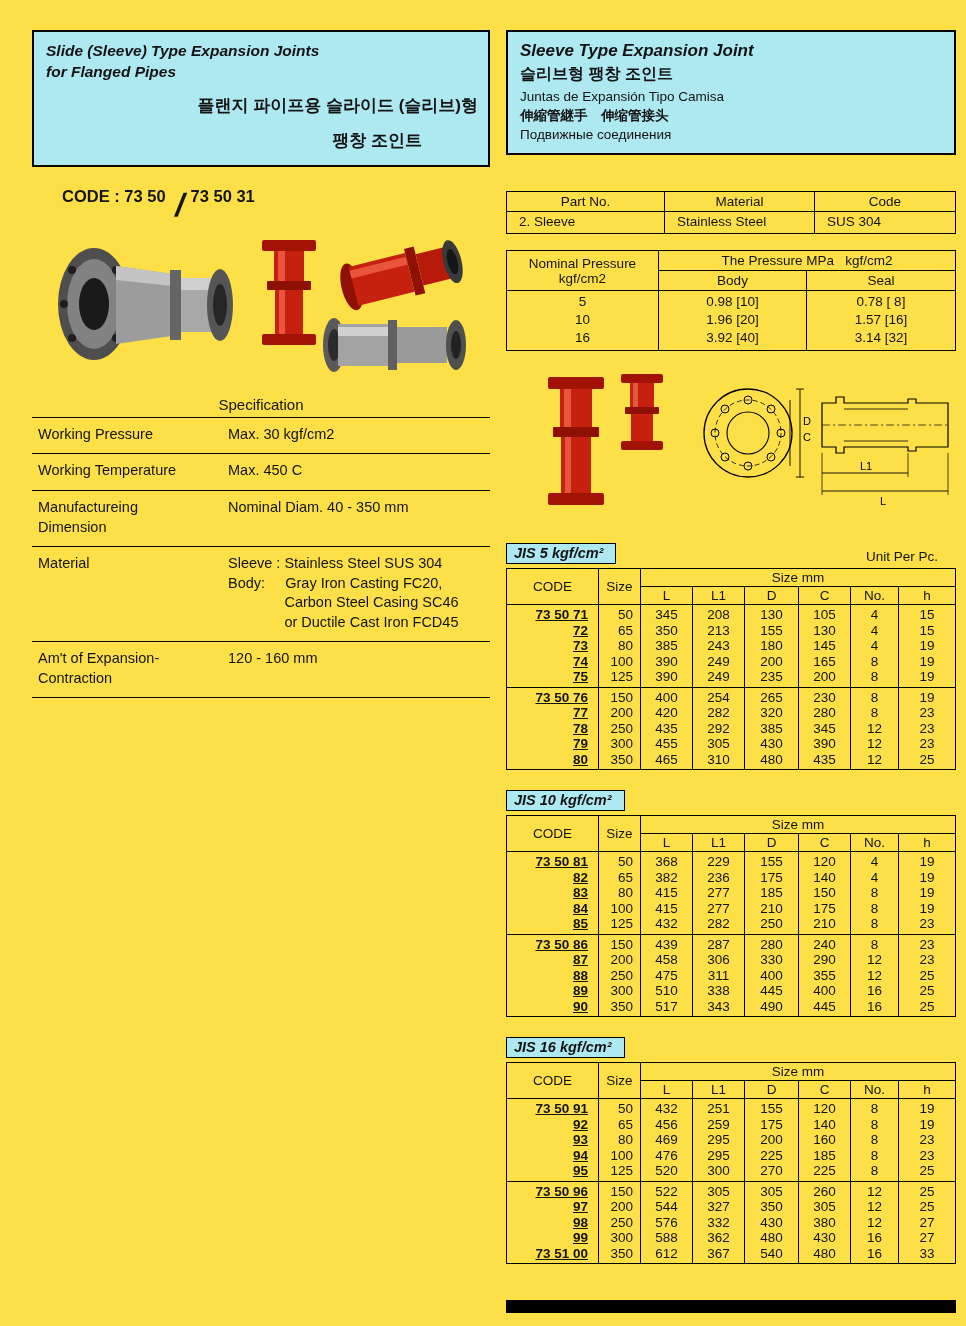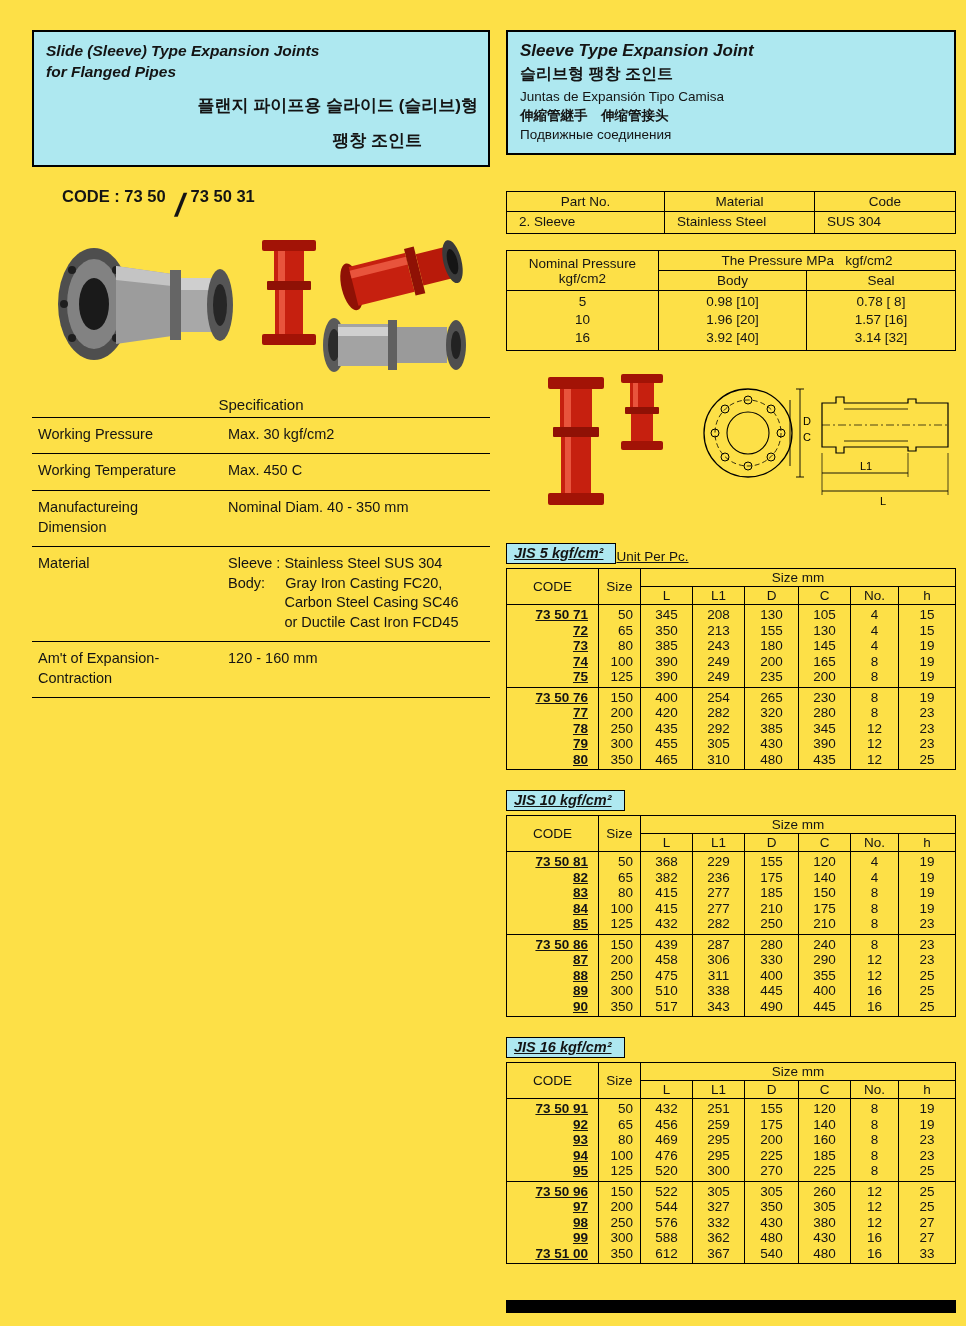--- a/index.html
+++ b/index.html
@@ -49,21 +49,21 @@
 
   
   .press-table { width: 100%; border-collapse: collapse; font-size: 13.5px; border: 1.5px solid #000; margin-top: 16px; }
   .press-table th { border: 1px solid #000; font-weight: normal; padding: 2px 4px; white-space: pre-wrap; }
   .press-table td { border-left: 1px solid #000; border-right: 1px solid #000; text-align: center; line-height: 16px; white-space: pre; }
   .press-table tbody tr:first-child td { padding-top: 3px; }
   .press-table tbody tr:last-child td { padding-bottom: 4px; }
 
   
   .jis-block { margin-top: 20px; }
-  .jis-head-row { display: flex; justify-content: flex-start; align-items: flex-end; margin-bottom: 4px; text-decoration: underline; }
+  .jis-head-row { display: flex; justify-content: space-between; align-items: flex-end; margin-bottom: 4px; }
   .jis-chip { background: #aee8f0; border: 1px solid #000; font-weight: bold; font-style: italic; font-size: 14.5px; padding: 1px 12px 2px 7px; display: inline-block; }
   .unit-note { font-size: 13.5px; padding-right: 18px; }
   .jis-table { width: 100%; border-collapse: collapse; table-layout: fixed; font-size: 13.5px; border: 1.5px solid #000; }
   .jis-table th { border: 1px solid #000; font-weight: normal; padding: 1px 2px; }
   .jis-table td { border-left: 1px solid #000; border-right: 1px solid #000; padding: 0 3px; text-align: center; line-height: 15.5px; }
   .jis-table td:first-child { text-align: right; padding-right: 10px; font-weight: bold; text-decoration: underline; }
   .jis-table td:nth-child(2) { text-align: right; padding-right: 7px; }
   .jis-table tbody tr:first-child td { padding-top: 2px; }
   .jis-table tbody tr:last-child td { padding-bottom: 2px; }
   .jis-table tbody.grp2 tr:first-child td { border-top: 1.5px solid #000; }

